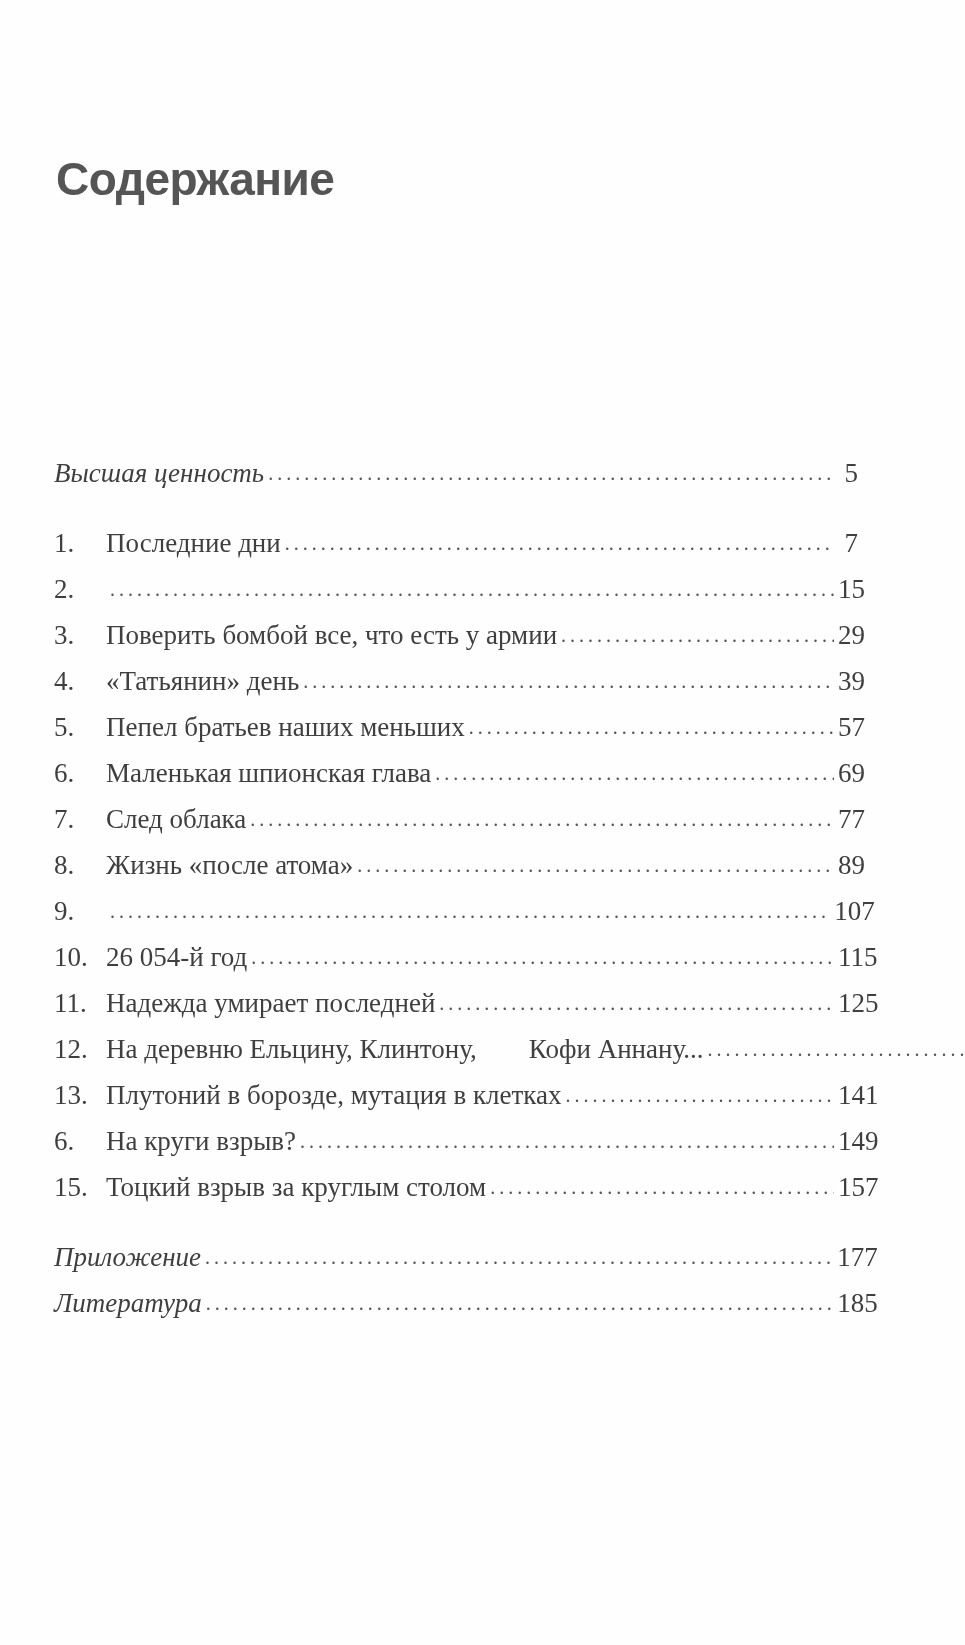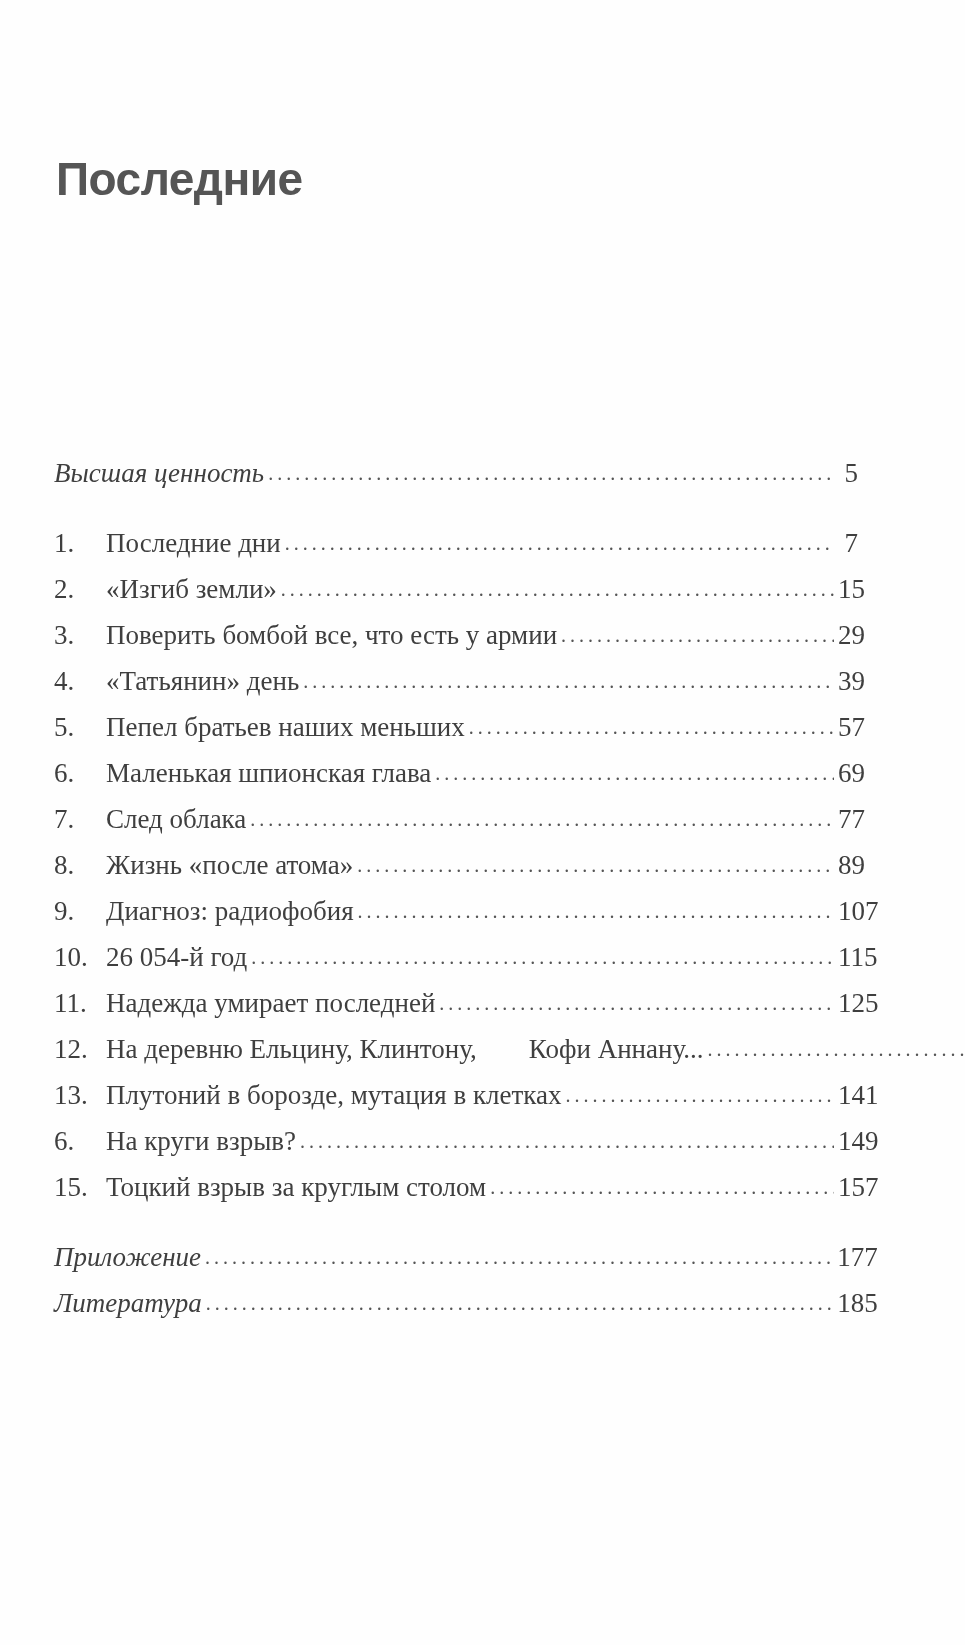--- a/index.html
+++ b/index.html
@@ -89,42 +89,41 @@
     display: flex;
     align-items: flex-end;
     height: 46px;
     line-height: 46px;
   }
 </style>
 </head>
 <body>
 
 <div class="page">
-  <h1 class="title">Последние</h1>
+  <h1 class="title">Содержание</h1>
 
   <div class="toc">
 
     <div class="row italic">
       <span class="label">Высшая ценность</span>
       <span class="leader"></span>
       <span class="page-num">5</span>
     </div>
 
     <div class="gap-md"></div>
 
     <div class="row">
       <span class="num">1.</span>
       <span class="label">Последние дни</span>
       <span class="leader"></span>
       <span class="page-num">7</span>
     </div>
 
     <div class="row">
       <span class="num">2.</span>
-      <span class="label">«Изгиб земли»</span>
       <span class="leader"></span>
       <span class="page-num">15</span>
     </div>
 
     <div class="row">
       <span class="num">3.</span>
       <span class="label">Поверить бомбой все, что есть у армии</span>
       <span class="leader"></span>
       <span class="page-num">29</span>
     </div>
@@ -159,21 +158,20 @@
 
     <div class="row">
       <span class="num">8.</span>
       <span class="label">Жизнь «после атома»</span>
       <span class="leader"></span>
       <span class="page-num">89</span>
     </div>
 
     <div class="row">
       <span class="num">9.</span>
-      <span class="label">Диагноз: радиофобия</span>
       <span class="leader"></span>
       <span class="page-num">107</span>
     </div>
 
     <div class="row">
       <span class="num">10.</span>
       <span class="label">26 054-й год</span>
       <span class="leader"></span>
       <span class="page-num">115</span>
     </div>

